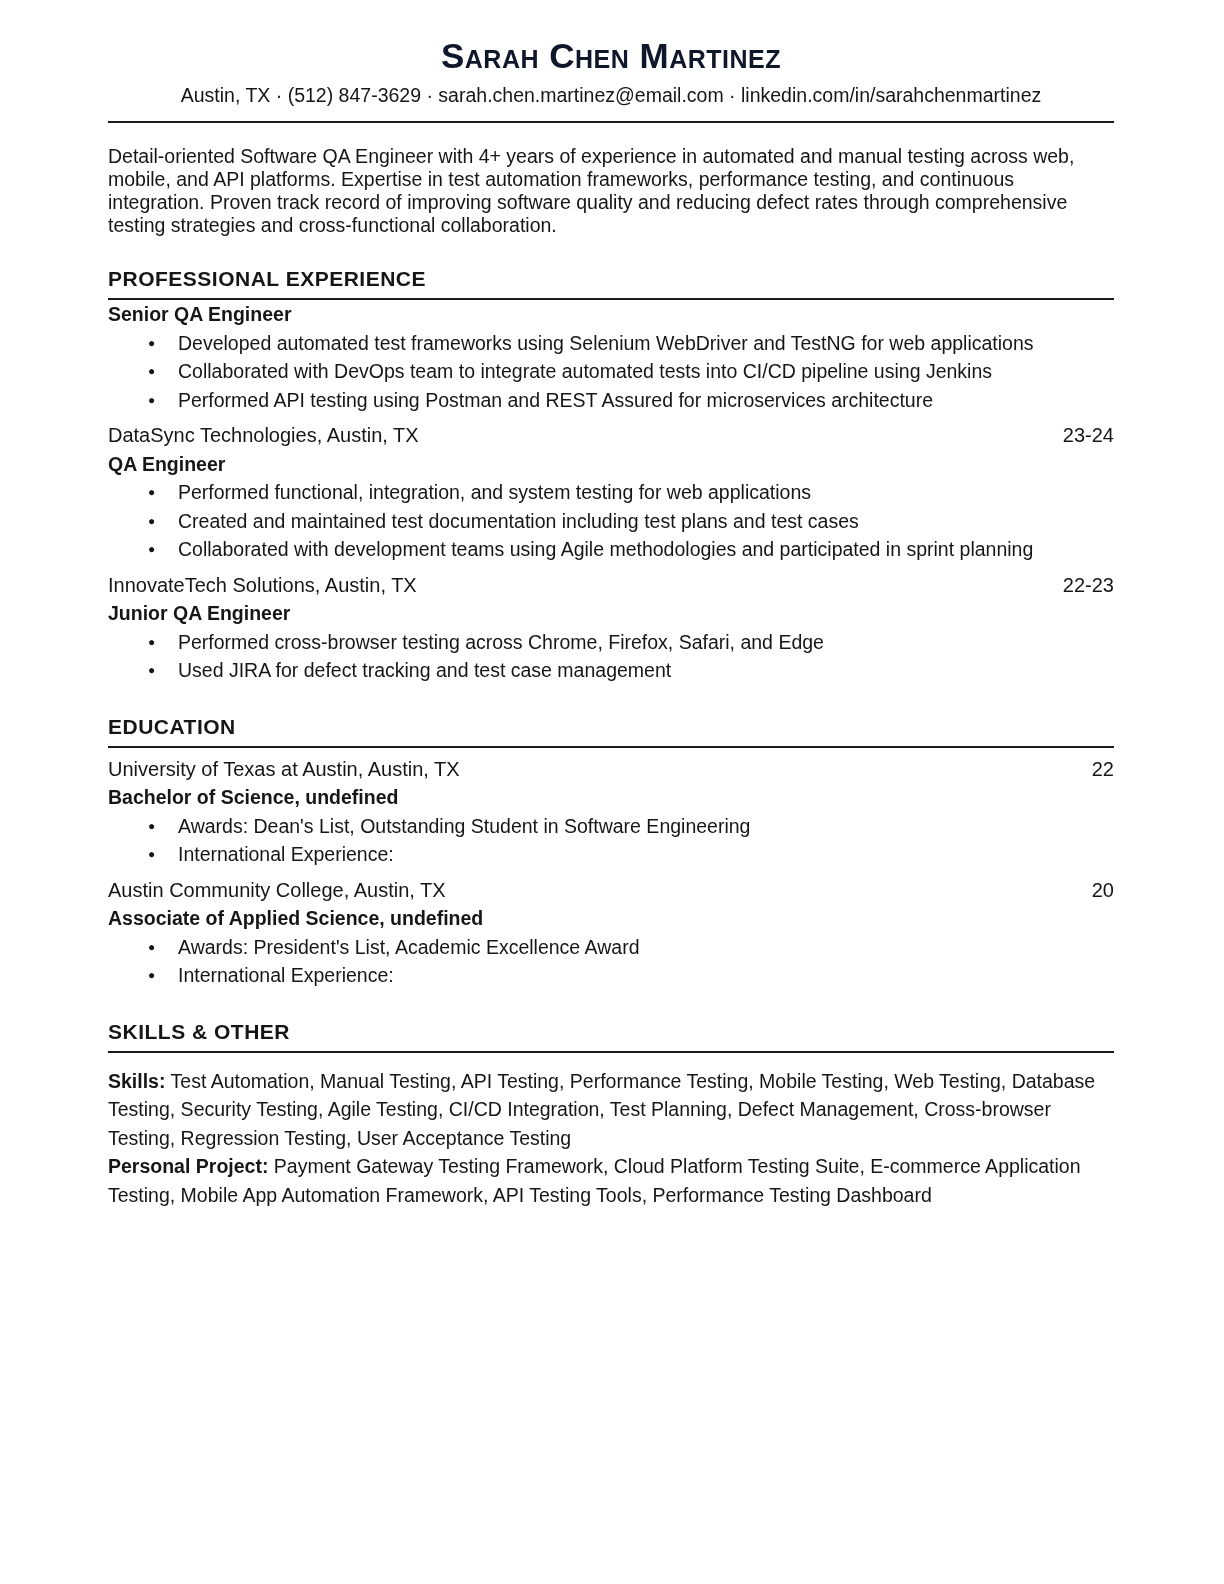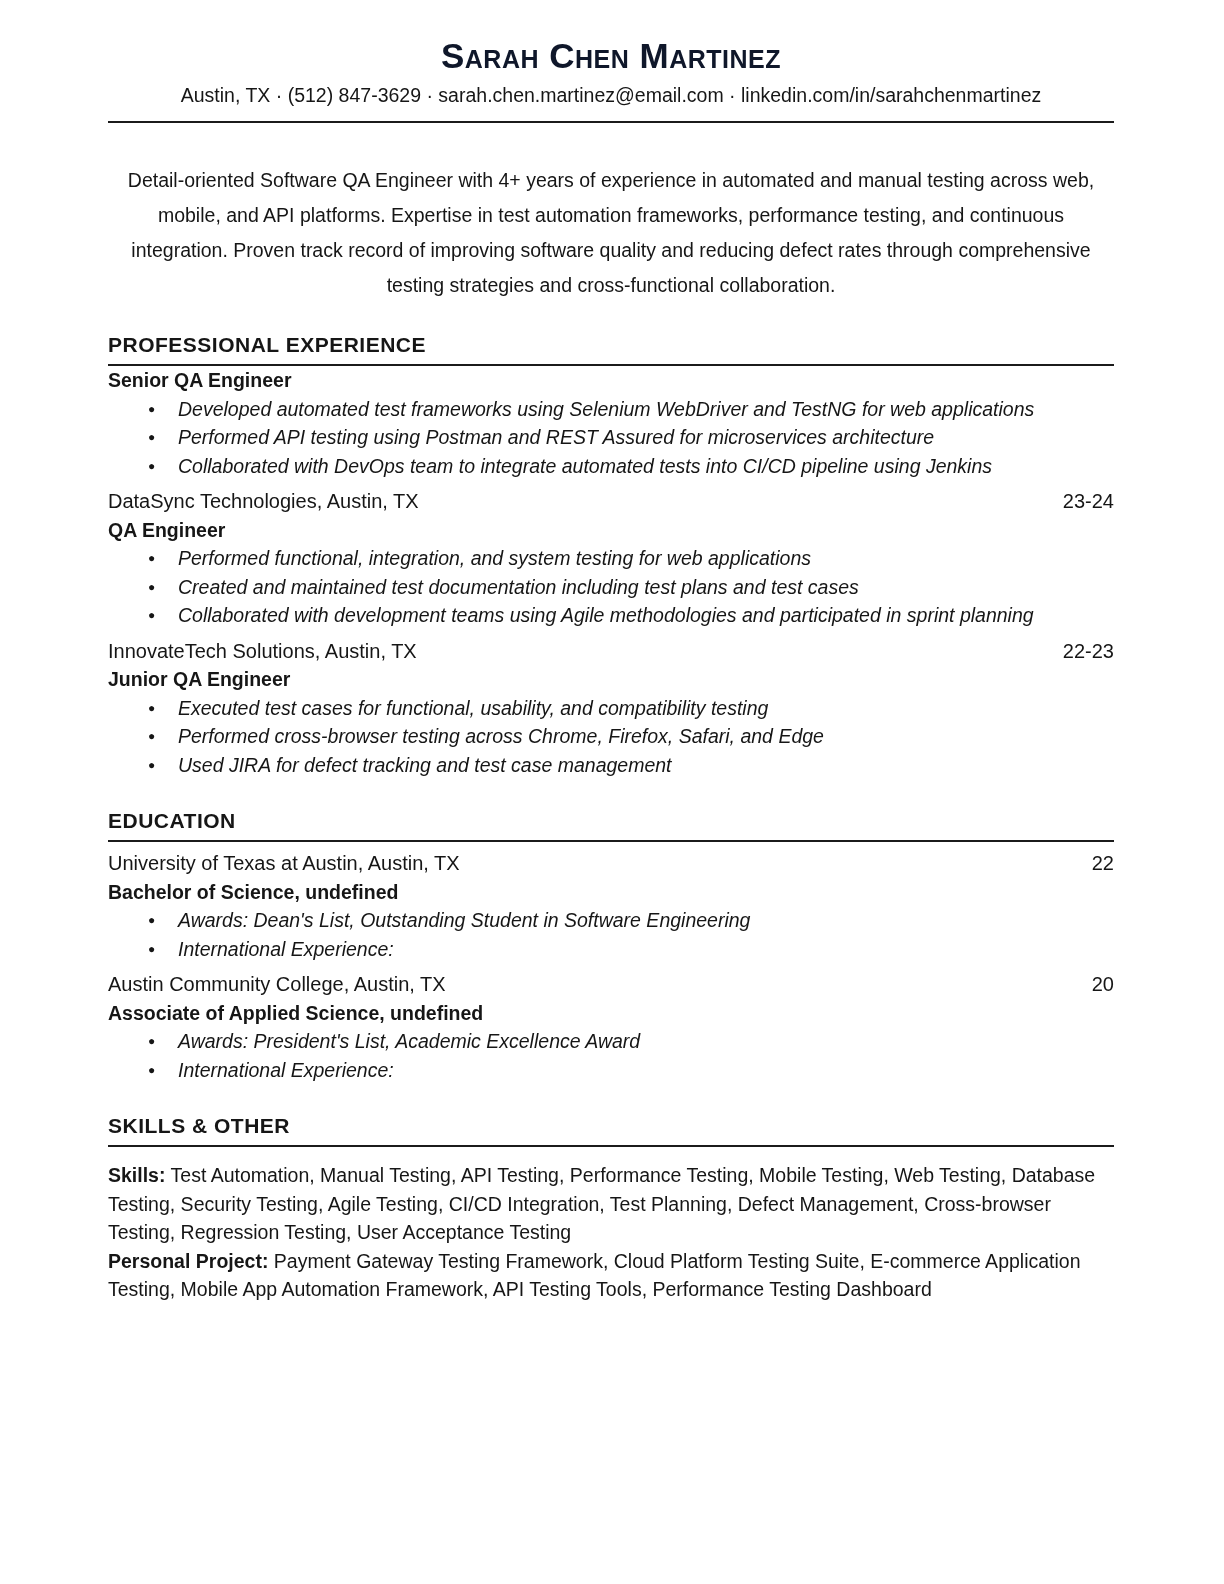--- a/index.html
+++ b/index.html
@@ -30,24 +30,24 @@
     margin-top: 6px;
   }
   .header-rule {
     border: none;
     border-top: 2px solid #1b1b1b;
     margin-top: 13px;
   }
 
   
   .summary {
-    margin-top: 40px;
+    margin-top: 22px;
     font-size: 19.5px;
-    line-height: 35px;
-    text-align: center;
+    line-height: 23px;
+    text-align: left;
   }
 
   
   .section-title {
     margin-top: 30px;
     text-align: left;
     font-weight: bold;
     font-size: 21px;
     letter-spacing: 0.5px;
     line-height: 24px;
@@ -61,21 +61,21 @@
     justify-content: space-between;
     font-size: 20px;
     line-height: 28.5px;
     margin-top: 7px;
   }
   .entry-subtitle {
     font-weight: bold;
     font-size: 19.5px;
     line-height: 28.5px;
   }
-  ul.bullets { list-style: none; font-style: italic; }
+  ul.bullets { list-style: none; }
   ul.bullets li {
     position: relative;
     padding-left: 70px;
     font-size: 19.5px;
     line-height: 28.5px;
   }
   ul.bullets li::before {
     content: "\25CF";
     position: absolute;
     left: 40px;
@@ -102,22 +102,22 @@
   <hr class="header-rule">
 
   <p class="summary">Detail-oriented Software QA Engineer with 4+ years of experience in automated and manual testing across web, mobile, and API platforms. Expertise in test automation frameworks, performance testing, and continuous integration. Proven track record of improving software quality and reducing defect rates through comprehensive testing strategies and cross-functional collaboration.</p>
 
   <div class="section-title">PROFESSIONAL EXPERIENCE</div>
 
   <div>
     <div class="entry-subtitle">Senior QA Engineer</div>
     <ul class="bullets">
       <li>Developed automated test frameworks using Selenium WebDriver and TestNG for web applications</li>
+      <li>Collaborated with DevOps team to integrate automated tests into CI/CD pipeline using Jenkins</li>
       <li>Performed API testing using Postman and REST Assured for microservices architecture</li>
-      <li>Collaborated with DevOps team to integrate automated tests into CI/CD pipeline using Jenkins</li>
     </ul>
   </div>
 
   <div>
     <div class="entry-header">
       <span>DataSync Technologies, Austin, TX</span>
       <span>23-24</span>
     </div>
     <div class="entry-subtitle">QA Engineer</div>
     <ul class="bullets">
@@ -127,21 +127,20 @@
     </ul>
   </div>
 
   <div>
     <div class="entry-header">
       <span>InnovateTech Solutions, Austin, TX</span>
       <span>22-23</span>
     </div>
     <div class="entry-subtitle">Junior QA Engineer</div>
     <ul class="bullets">
-      <li>Executed test cases for functional, usability, and compatibility testing</li>
       <li>Performed cross-browser testing across Chrome, Firefox, Safari, and Edge</li>
       <li>Used JIRA for defect tracking and test case management</li>
     </ul>
   </div>
 
   <div class="section-title">EDUCATION</div>
 
   <div>
     <div class="entry-header">
       <span>University of Texas at Austin, Austin, TX</span>

